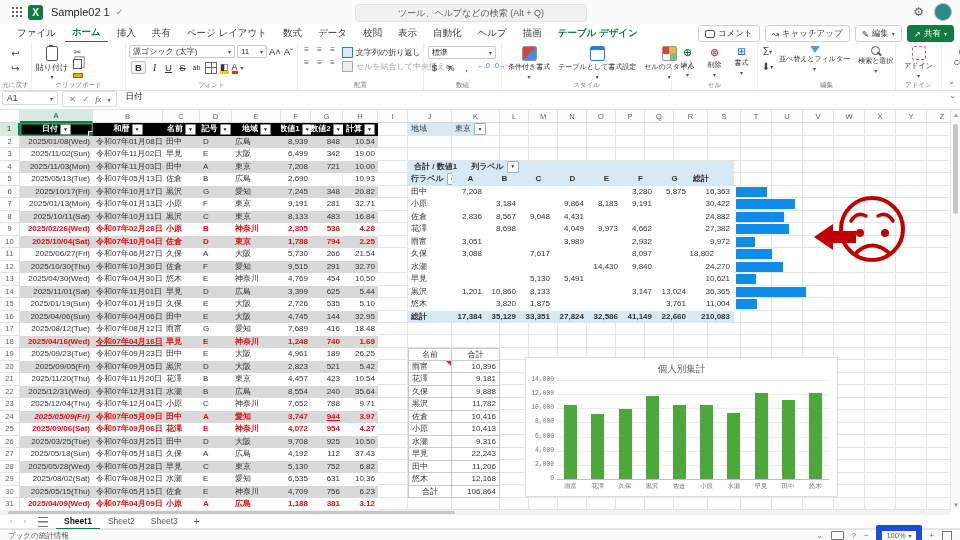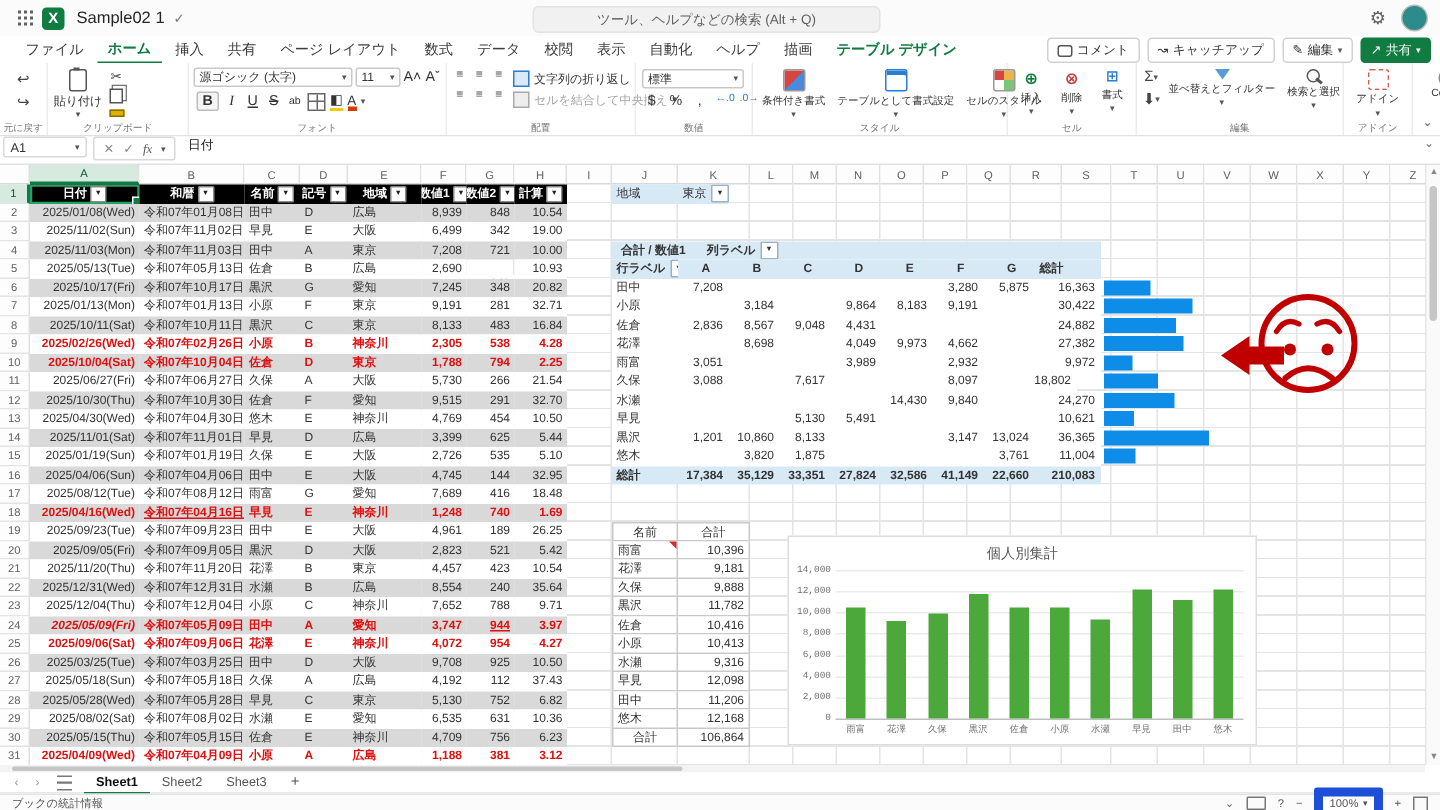--- a/index.html
+++ b/index.html
@@ -966,21 +966,21 @@
         <div class="srow">
           <div class="scell" style="width: 44px; text-align: left;">小原</div>
           <div class="scell" style="width: 48px; text-align: right;">10,413</div>
         </div>
         <div class="srow">
           <div class="scell" style="width: 44px; text-align: left;">水瀬</div>
           <div class="scell" style="width: 48px; text-align: right;">9,316</div>
         </div>
         <div class="srow">
           <div class="scell" style="width: 44px; text-align: left;">早見</div>
-          <div class="scell" style="width: 48px; text-align: right;">12,098</div>
+          <div class="scell" style="width: 48px; text-align: right;">22,243</div>
         </div>
         <div class="srow">
           <div class="scell" style="width: 44px; text-align: left;">田中</div>
           <div class="scell" style="width: 48px; text-align: right;">11,206</div>
         </div>
         <div class="srow">
           <div class="scell" style="width: 44px; text-align: left;">悠木</div>
           <div class="scell" style="width: 48px; text-align: right;">12,168</div>
         </div>
         <div class="srow">

